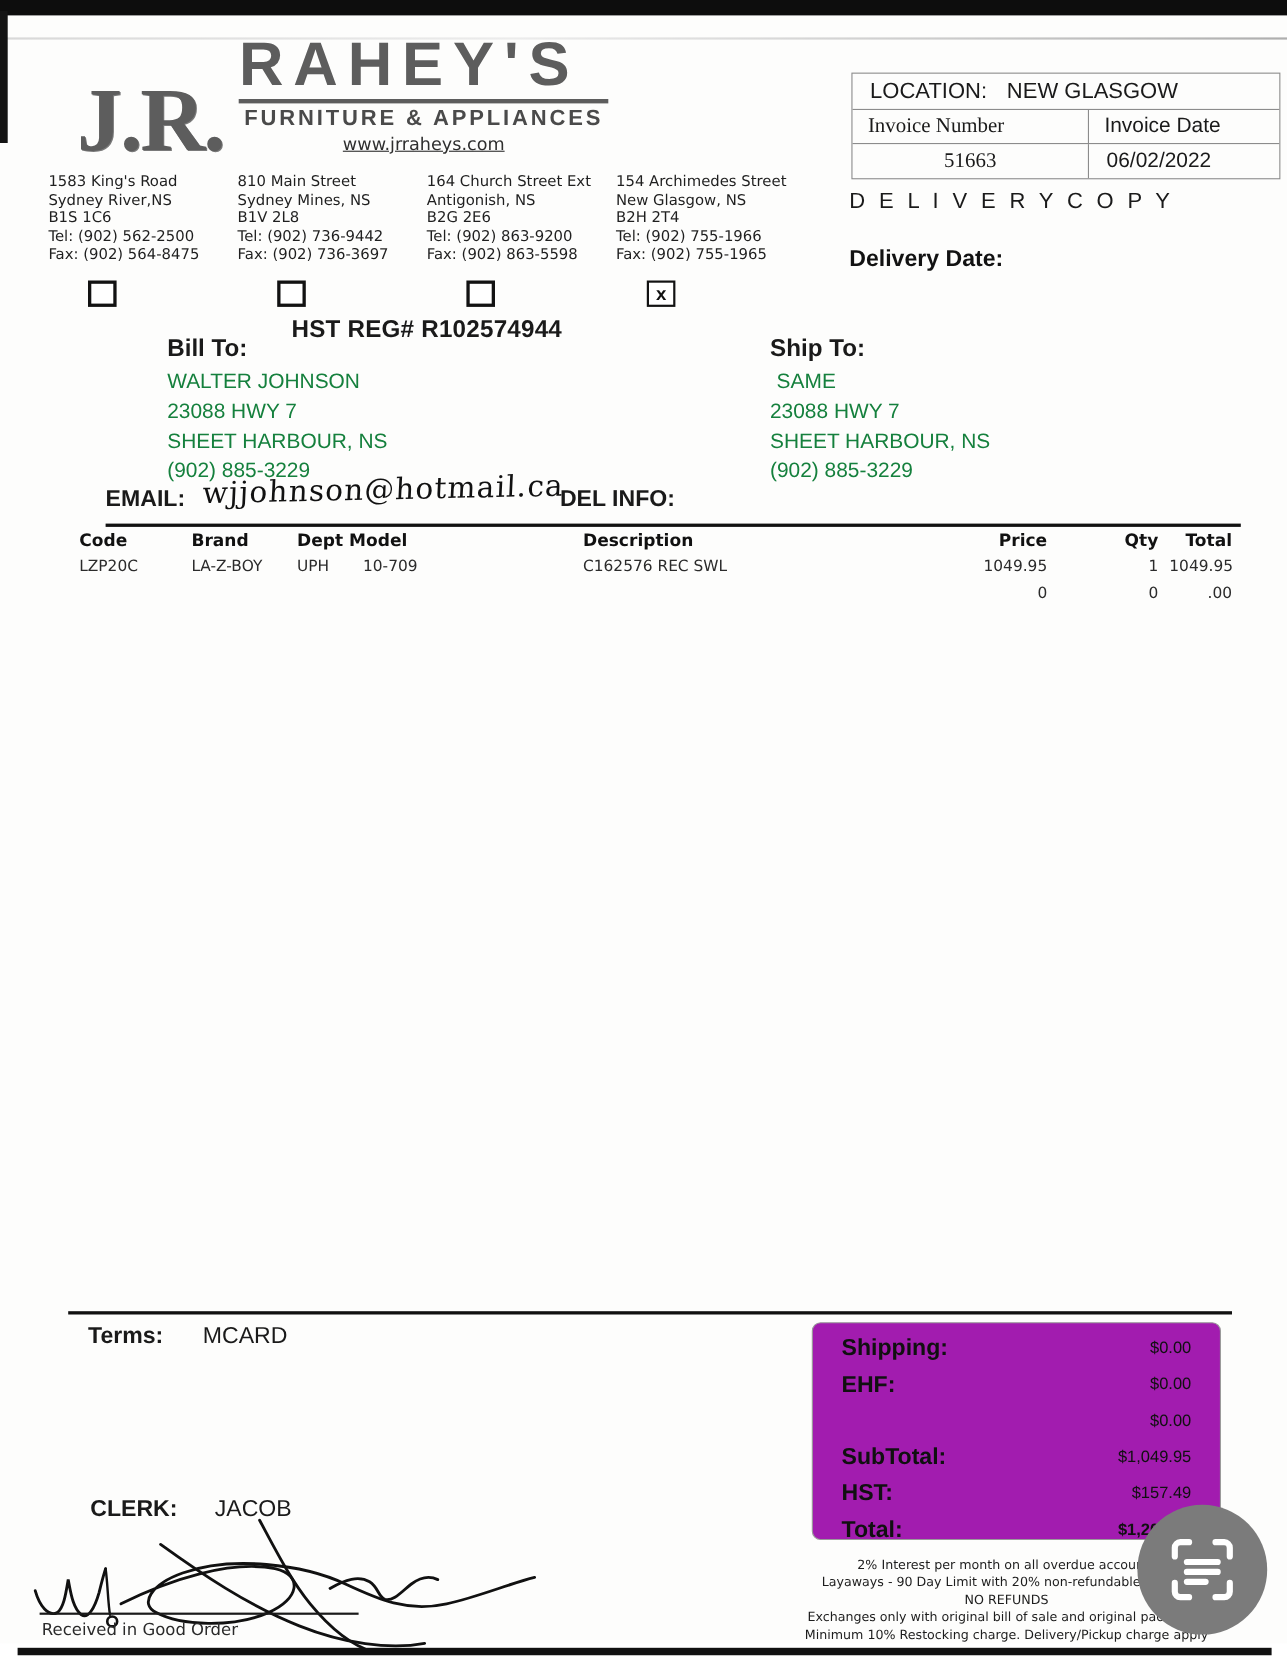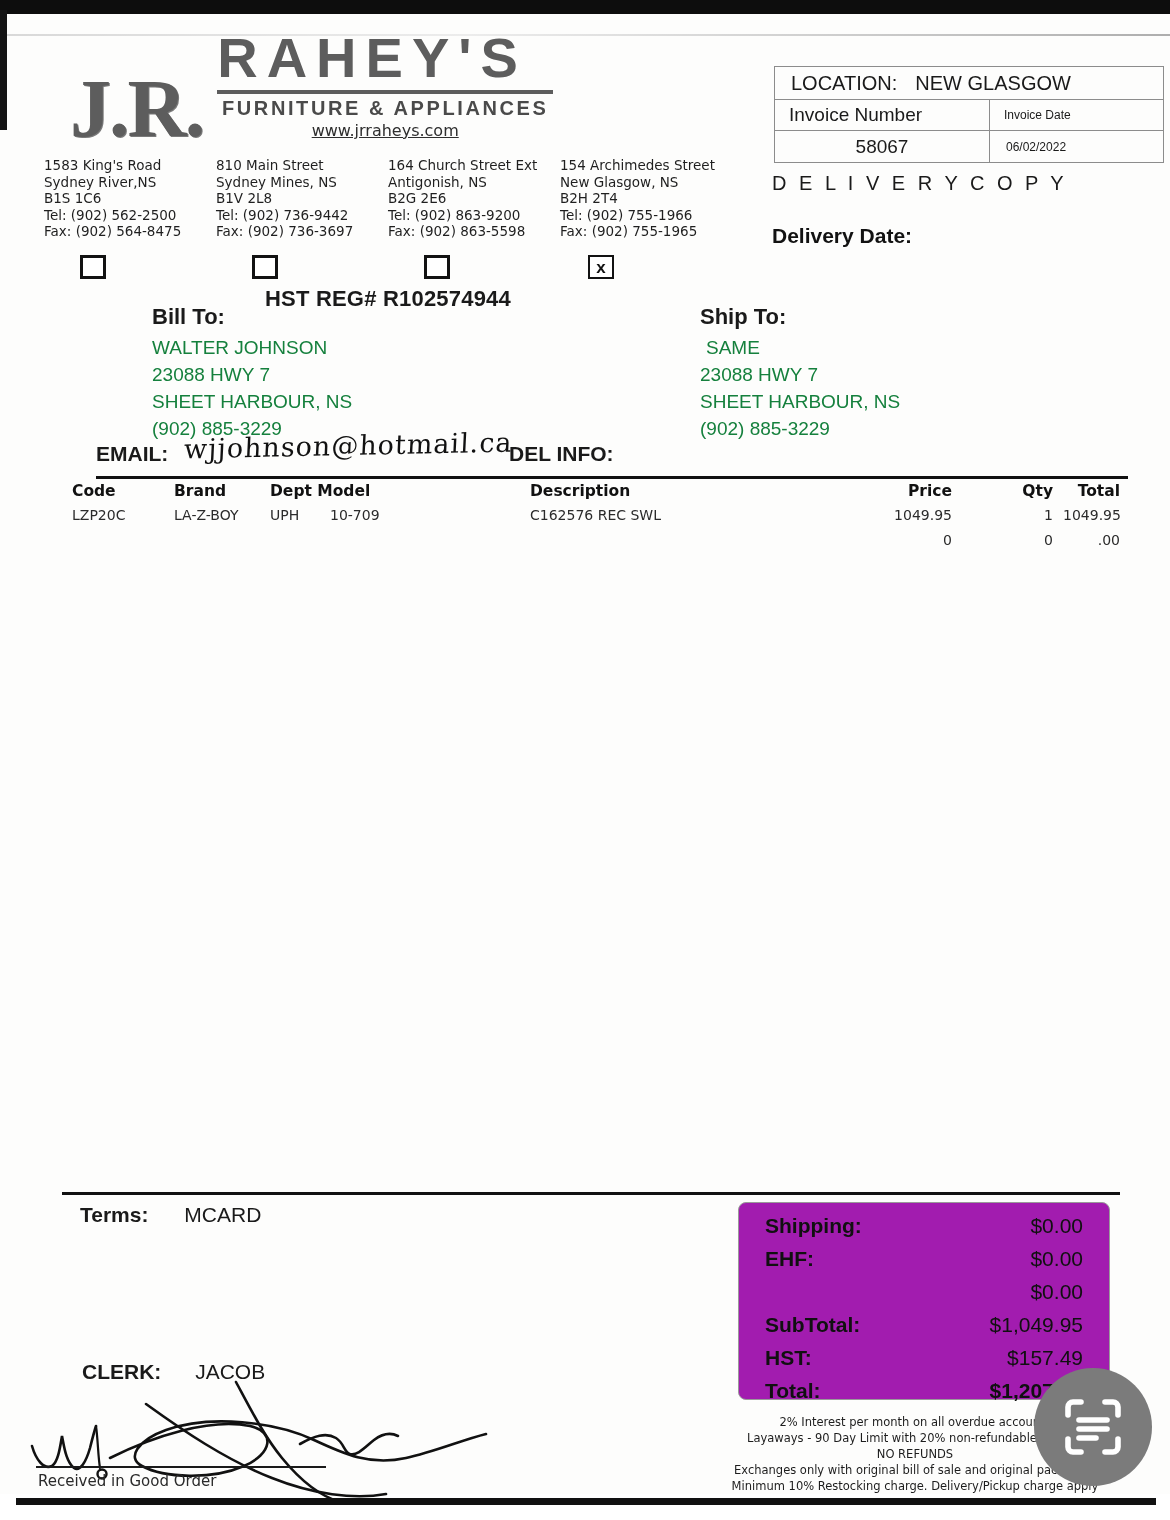--- a/index.html
+++ b/index.html
@@ -111,22 +111,22 @@
     border: 1px solid #8c8c8c;
     font-family: "Liberation Sans", sans-serif;
   }
   #inv-loc {
     height: 33px; border-bottom: 1px solid #8c8c8c;
     display: flex; align-items: center; padding-left: 16px; font-size: 20px;
   }
   #inv-loc .lbl { margin-right: 18px; }
   #inv-hdr { display: flex; height: 31px; border-bottom: 1px solid #8c8c8c; }
   #inv-val { display: flex; height: 31px; }
-  .inv-cell-a { width: 215px; border-right: 1px solid #8c8c8c; display: flex; align-items: center; padding-left: 14px; font-size: 19px; }
-  .inv-cell-b { flex: 1; display: flex; align-items: center; padding-left: 14px; font-size: 12px; }
+  .inv-cell-a { width: 215px; border-right: 1px solid #8c8c8c; display: flex; align-items: center; padding-left: 14px; font-size: 19px; font-family: Liberation Serif, serif; }
+  .inv-cell-b { flex: 1; display: flex; align-items: center; padding-left: 14px; font-size: 19px; }
   .inv-cell-a.c { justify-content: center; padding-left: 0; }
   .inv-cell-b.c { justify-content: flex-start; padding-left: 16px; }
 
   #delivery-copy {
     position: absolute; left: 772px; top: 172px;
     font-size: 20px; letter-spacing: 3.5px; color: #1a1a1a;
   }
   #delivery-date {
     position: absolute; left: 772px; top: 224px;
     font-size: 21px; font-weight: bold; color: #121212;
@@ -185,21 +185,21 @@
   #clerk-row .lbl { font-weight: bold; margin-right: 28px; }
 
   
   #totals {
     position: absolute; left: 738px; top: 1202px; width: 372px; height: 198px;
     border: 1px solid #9a9a9a; border-radius: 8px; background: #a21caf;
     padding: 6px 14px 0 26px;
   }
   .tot-row { display: flex; align-items: center; height: 33px; }
   .tot-lbl { width: 160px; font-size: 21px; font-weight: bold; color: #101010; }
-  .tot-val { flex: 1; text-align: right; font-size: 21px; color: #101010; padding-right: 12px; }
+  .tot-val { flex: 1; text-align: right; font-size: 15px; color: #101010; padding-right: 12px; }
   .tot-row.grand .tot-val { font-weight: bold; }
 
   
   #fineprint {
     position: absolute; left: 700px; top: 1414px; width: 430px;
     text-align: center;
     font-family: "DejaVu Sans", sans-serif;
     font-size: 11.5px; line-height: 16px; color: #1d1d1d;
   }
 
@@ -290,21 +290,21 @@
 <div id="inv-box">
   <div id="inv-loc">
     <span class="lbl">LOCATION:</span>
     <span>NEW GLASGOW</span>
   </div>
   <div id="inv-hdr">
     <div class="inv-cell-a">Invoice Number</div>
     <div class="inv-cell-b">Invoice Date</div>
   </div>
   <div id="inv-val">
-    <div class="inv-cell-a c">58067</div>
+    <div class="inv-cell-a c">51663</div>
     <div class="inv-cell-b c">06/02/2022</div>
   </div>
 </div>
 
 <div id="delivery-copy">D E L I V E R Y   C O P Y</div>
 <div id="delivery-date">Delivery Date:</div>
 
 <div id="hst-reg">HST REG# R102574944</div>
 
 <div id="bill-to">

